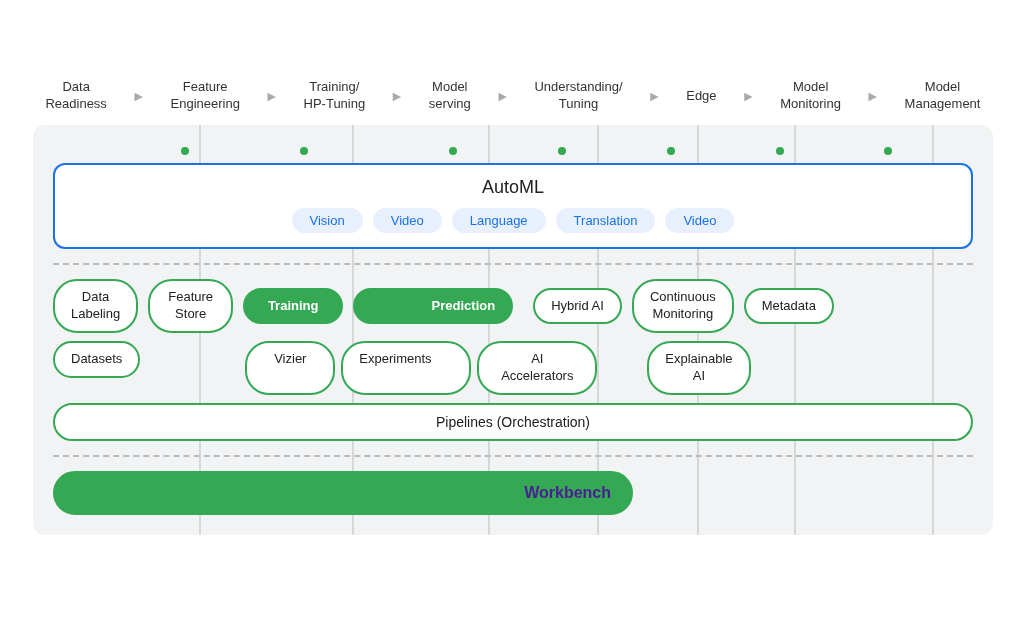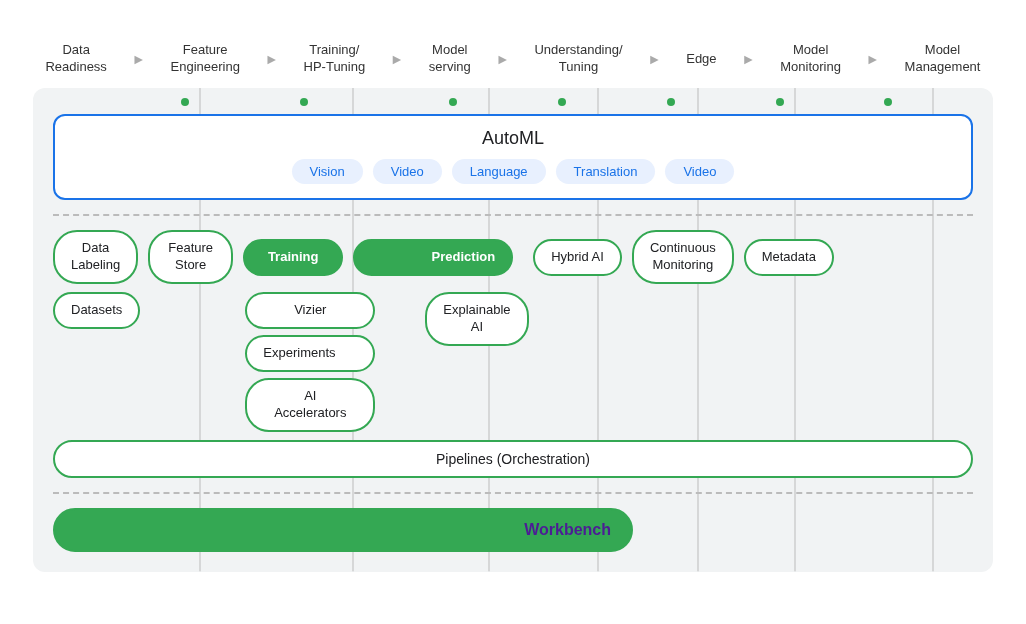--- a/index.html
+++ b/index.html
@@ -41,21 +41,21 @@
     .arrow {
       color: #aaa;
       font-size: 14px;
       flex-shrink: 0;
     }
 
     
     .diagram {
       background: #f1f3f4;
       border-radius: 12px;
-      padding: 4px 20px 20px;
+      padding: 16px 20px 20px;
       position: relative;
     }
 
     
     .automl-section {
       border: 2.5px solid #1a73e8;
       border-radius: 12px;
       padding: 12px 16px 14px;
       margin-bottom: 0;
       background: #fff;
@@ -274,21 +274,21 @@
           <div class="pill pill-outline" style="min-width:85px; text-align:center;">Feature<br>Store</div>
           <div class="pill pill-filled" style="min-width:100px; text-align:center;">Training</div>
           <div class="pill pill-filled" style="min-width:160px; text-align:right;">Prediction</div>
           <div class="pill pill-outline" style="min-width:85px; text-align:center; margin-left:10px;">Hybrid AI</div>
           <div class="pill pill-outline" style="min-width:100px; text-align:center;">Continuous<br>Monitoring</div>
           <div class="pill pill-outline" style="min-width:80px; text-align:center;">Metadata</div>
         </div>
 
         <div style="display:flex; align-items:flex-start; gap:10px; margin-bottom:8px; flex-wrap:nowrap;">
           <div class="pill pill-outline" style="min-width:80px; text-align:center; margin-left:0px;">Datasets</div>
-          <div style="display:flex; flex-direction:column; gap:6px; margin-left:95px;">
+          <div style="display:flex; flex-direction:row; gap:6px; margin-left:95px;">
             <div class="pill pill-outline" style="min-width:90px; text-align:center;">Vizier</div>
             <div class="pill pill-outline" style="min-width:130px; text-align:left;">Experiments</div>
             <div class="pill pill-outline" style="min-width:120px; text-align:center;">AI<br>Accelerators</div>
           </div>
           <div style="display:flex; flex-direction:column; gap:6px; margin-left:10px;align-items:flex-end;">
             <div class="pill pill-outline" style="min-width:90px; text-align:center; margin-left:30px;">Explainable<br>AI</div>
           </div>
         </div>
 
         <div class="pipelines-bar">Pipelines (Orchestration)</div>

